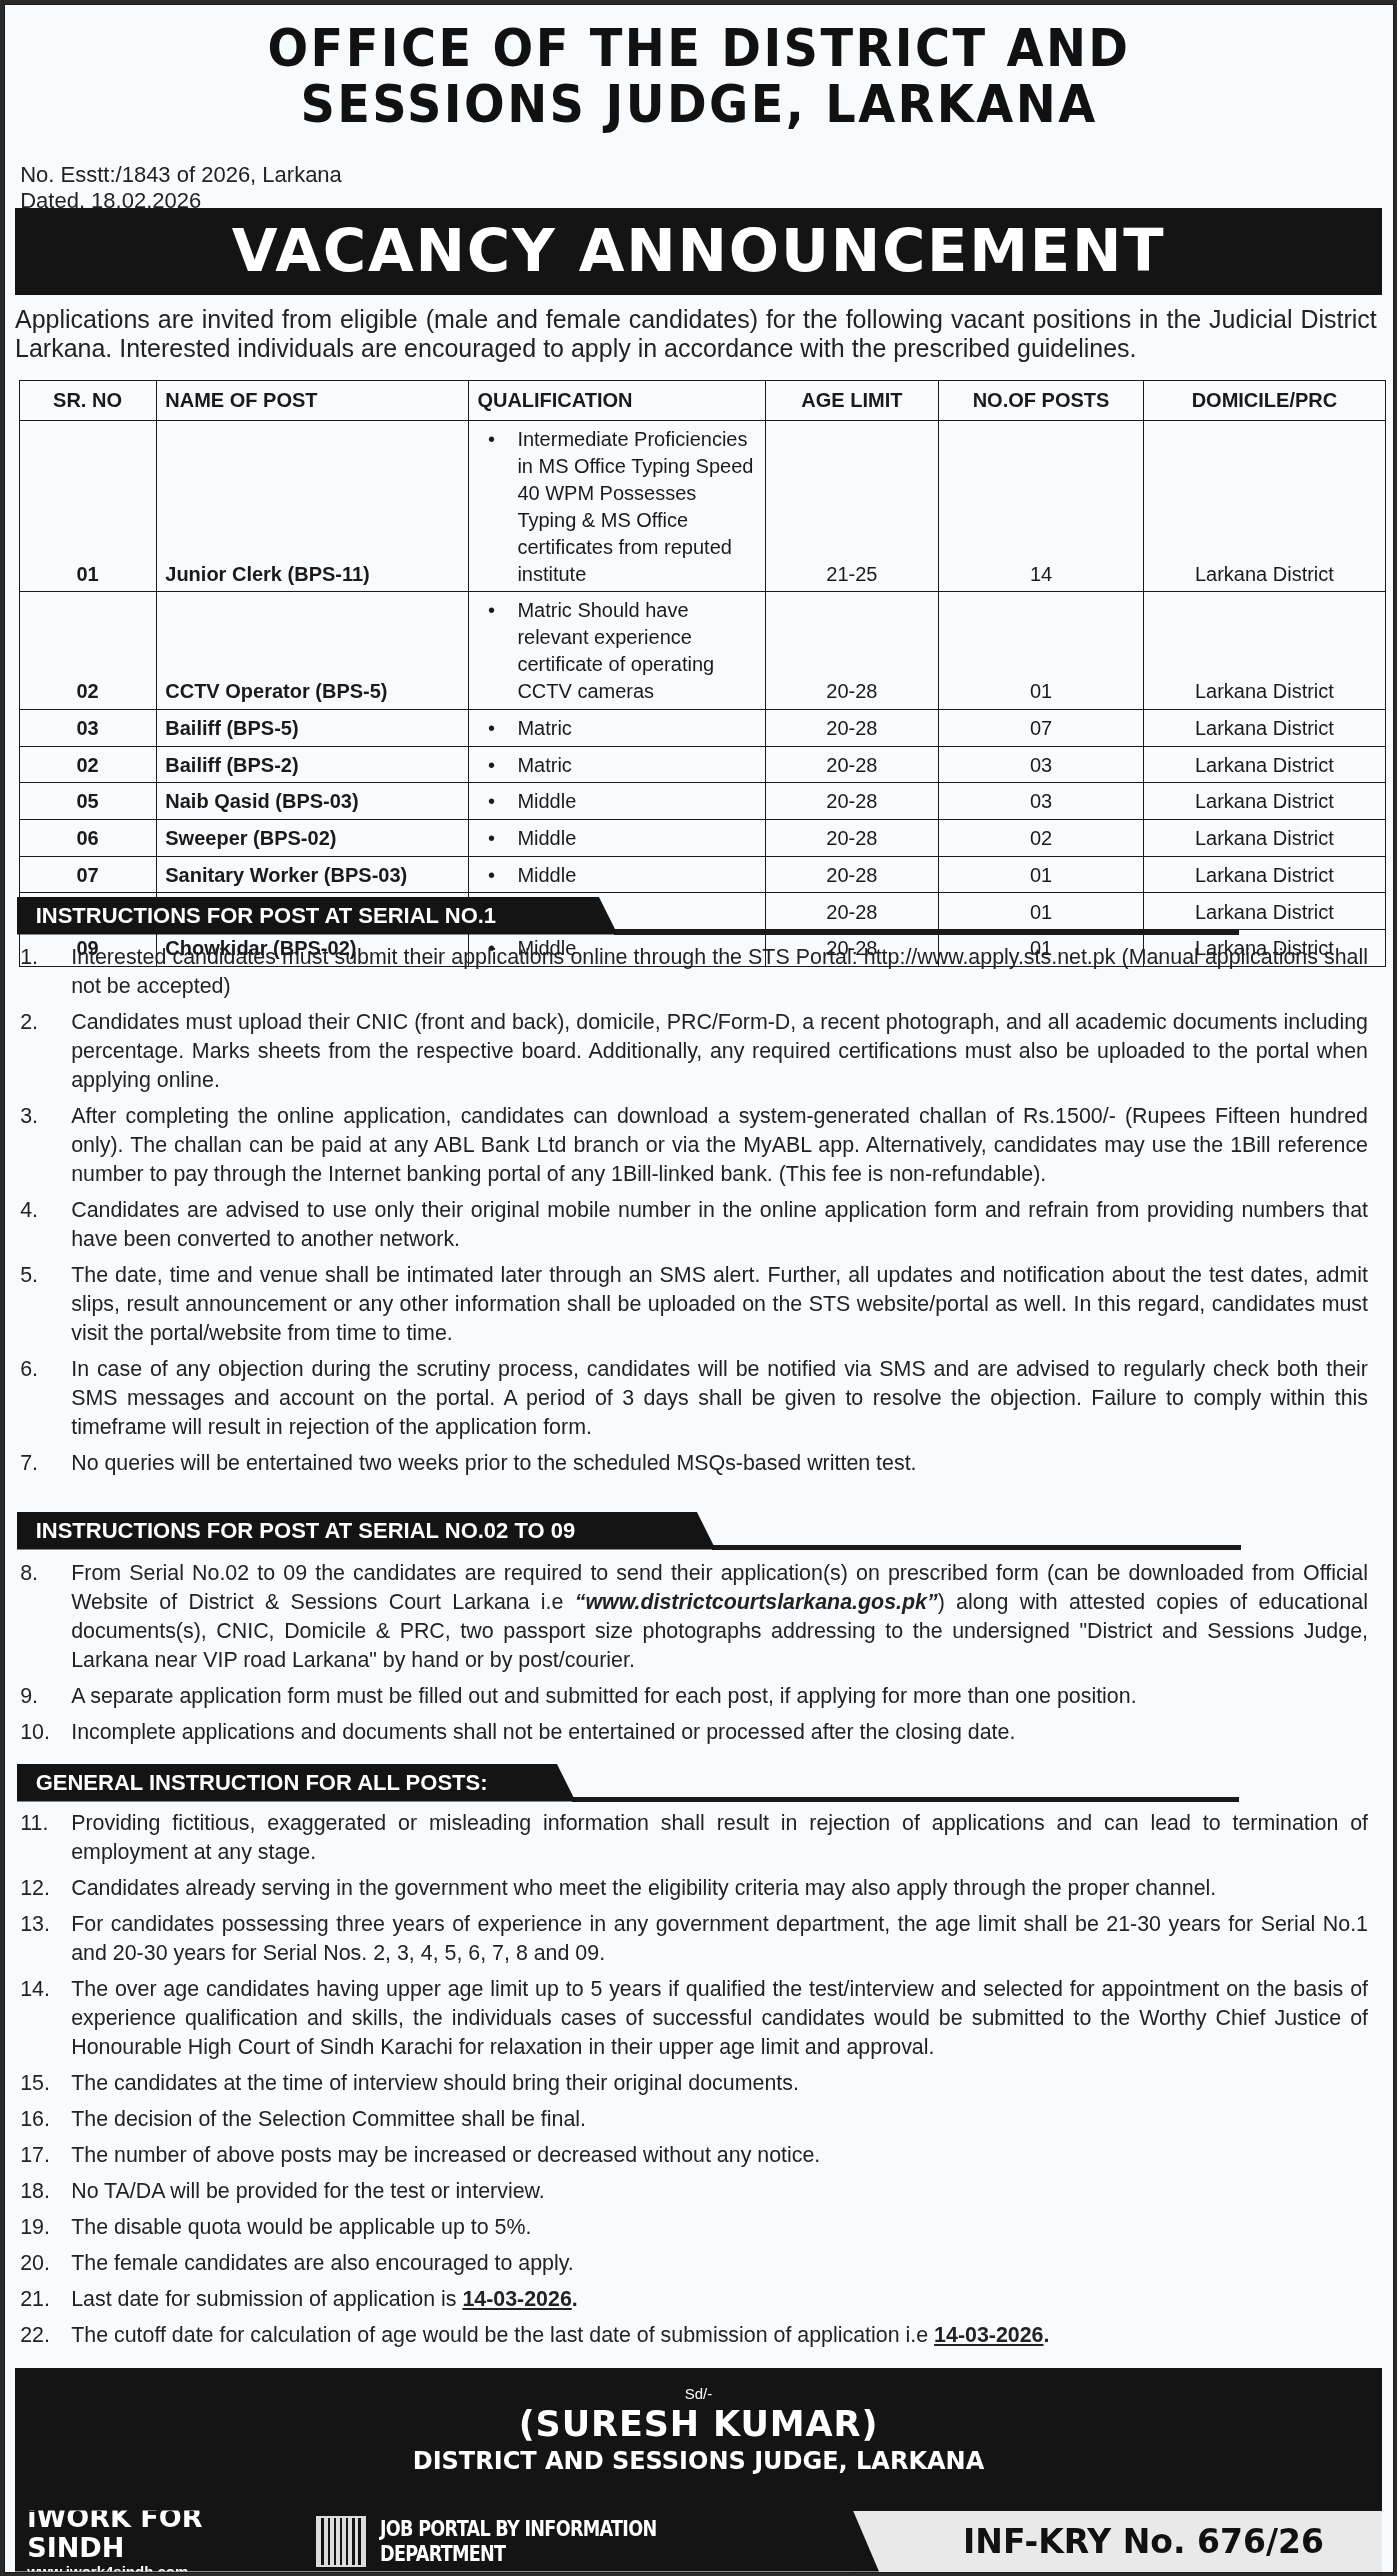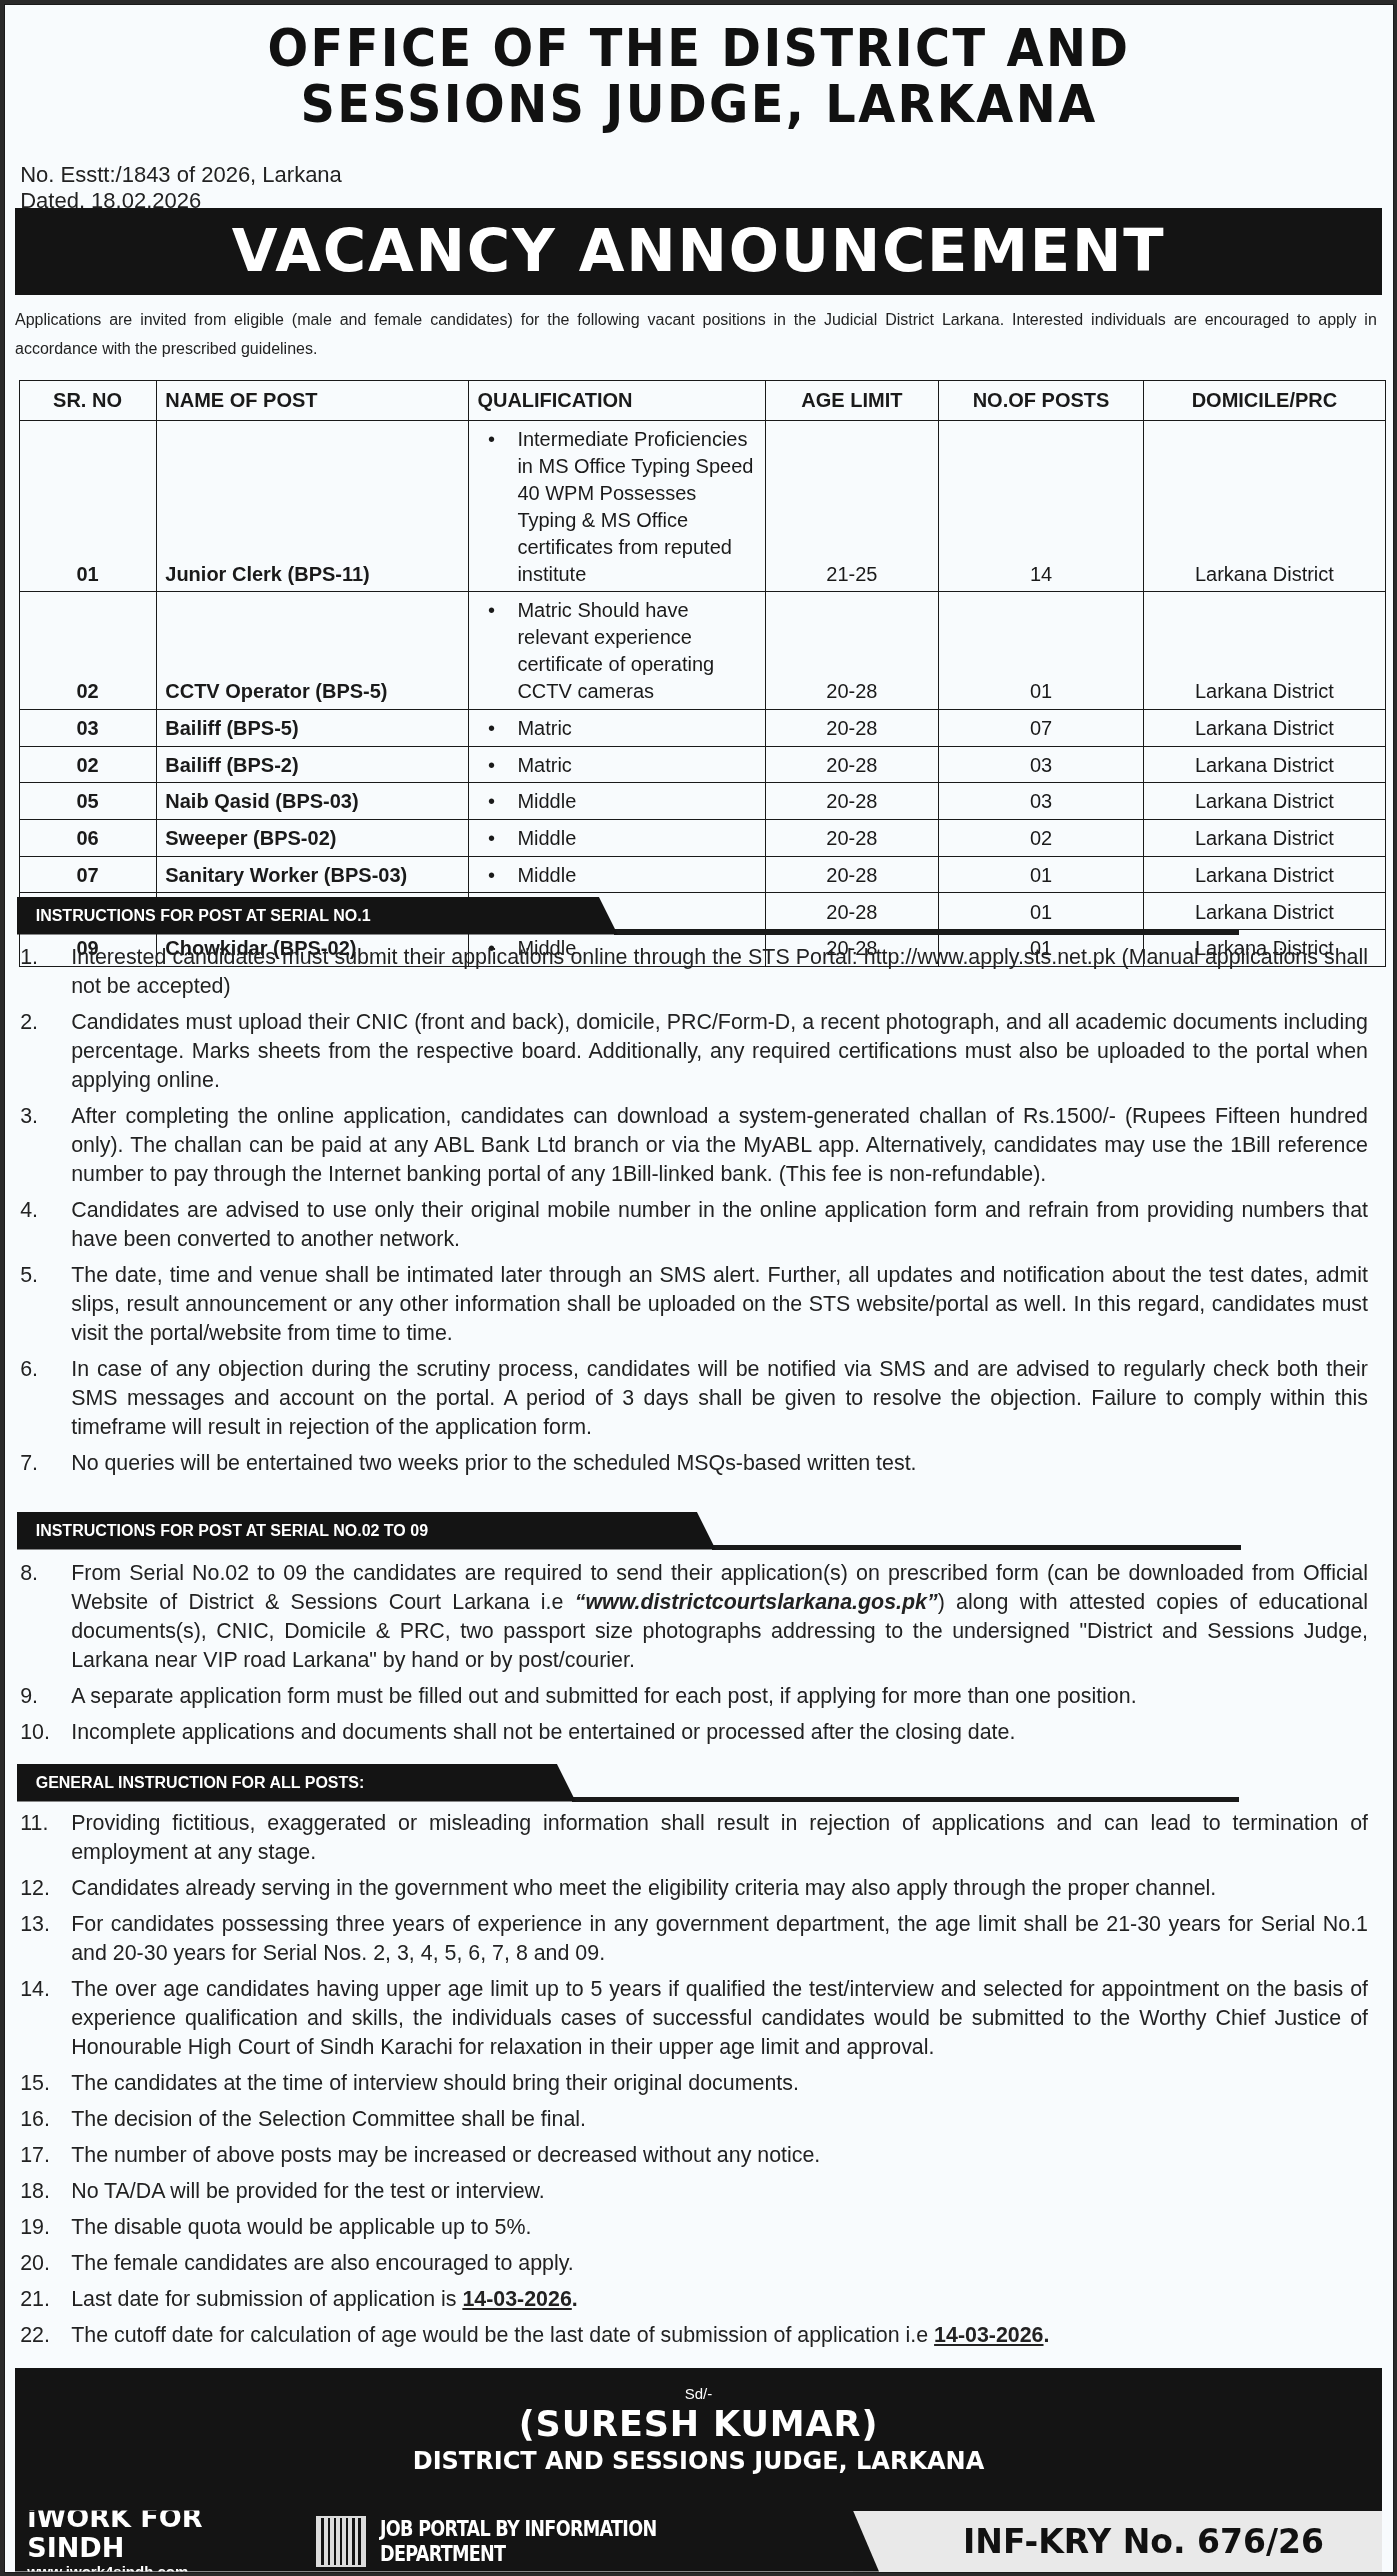--- a/index.html
+++ b/index.html
@@ -20,21 +20,21 @@
   }
   .banner {
     position: absolute; top: 203px; left: 10.5px; right: 10.5px; height: 87px; background: #141414;
     display: flex; align-items: center; justify-content: center;
   }
   .banner span {
     color: #fff; font-family: "DejaVu Sans", sans-serif; font-weight: bold; font-size: 58px;
     letter-spacing: 1.7px; transform: scaleX(1.02);
   }
   .intro {
-    position: absolute; top: 300px; left: 10.5px; right: 15.7px; font-size: 16px; line-height: 29px;
+    position: absolute; top: 300px; left: 10.5px; right: 15.7px; font-size: 25px; line-height: 29px;
     color: #222; text-align: justify;
   }
   table.posts {
     position: absolute; top: 375px; left: 14px; width: 1367px; border-collapse: collapse;
     font-size: 20px; color: #1a1a1a;
   }
   table.posts th, table.posts td { border: 1.7px solid #1a1a1a; vertical-align: bottom; padding: 3.5px 8.7px; }
   table.posts th { font-weight: bold; height: 40px; vertical-align: middle; border-top: 1.7px solid #1a1a1a; }
   table.posts td { line-height: 27px; padding-top: 5.2px; padding-bottom: 3.5px; }
   .c-sr { width: 112px; text-align: center; font-weight: bold; }
@@ -48,21 +48,21 @@
   .c-dom { width: 197px; text-align: center; }
   .qual-item { display: flex; }
   .qual-item .bullet { width: 40px; flex: 0 0 40px; text-align: left; padding-left: 10.5px; }
   th.c-sr, th.c-age, th.c-num, th.c-dom { text-align: center; }
   th.c-name, th.c-qual { text-align: left; }
 
   .section-head {
     position: absolute; left: 12.2px; height: 38px; display: flex; align-items: flex-end;
   }
   .section-head .bar {
-    position: relative; background: #141414; color: #fff; font-weight: bold; font-size: 16px;
+    position: relative; background: #141414; color: #fff; font-weight: bold; font-size: 22px;
     height: 38px; display: flex; align-items: center; padding-left: 19px; padding-right: 44px;
     clip-path: polygon(0 0, calc(100% - 19px) 0, 100% 100%, 0 100%);
   }
   .section-head .rule { height: 4.4px; background: #1a1a1a; margin-left: -3.5px; }
   .ilist { position: absolute; left: 15.7px; right: 24.5px; font-size: 21.4px; line-height: 29px; color: #222; }
   .ilist li { list-style: none; display: flex; margin-bottom: 7px; text-align: justify; }
   .ilist li .num { flex: 0 0 51px; }
   .ilist li .txt { flex: 1; }
   .ital-bold { font-style: italic; font-weight: bold; }
   .u-bold { font-weight: bold; text-decoration: underline; }

